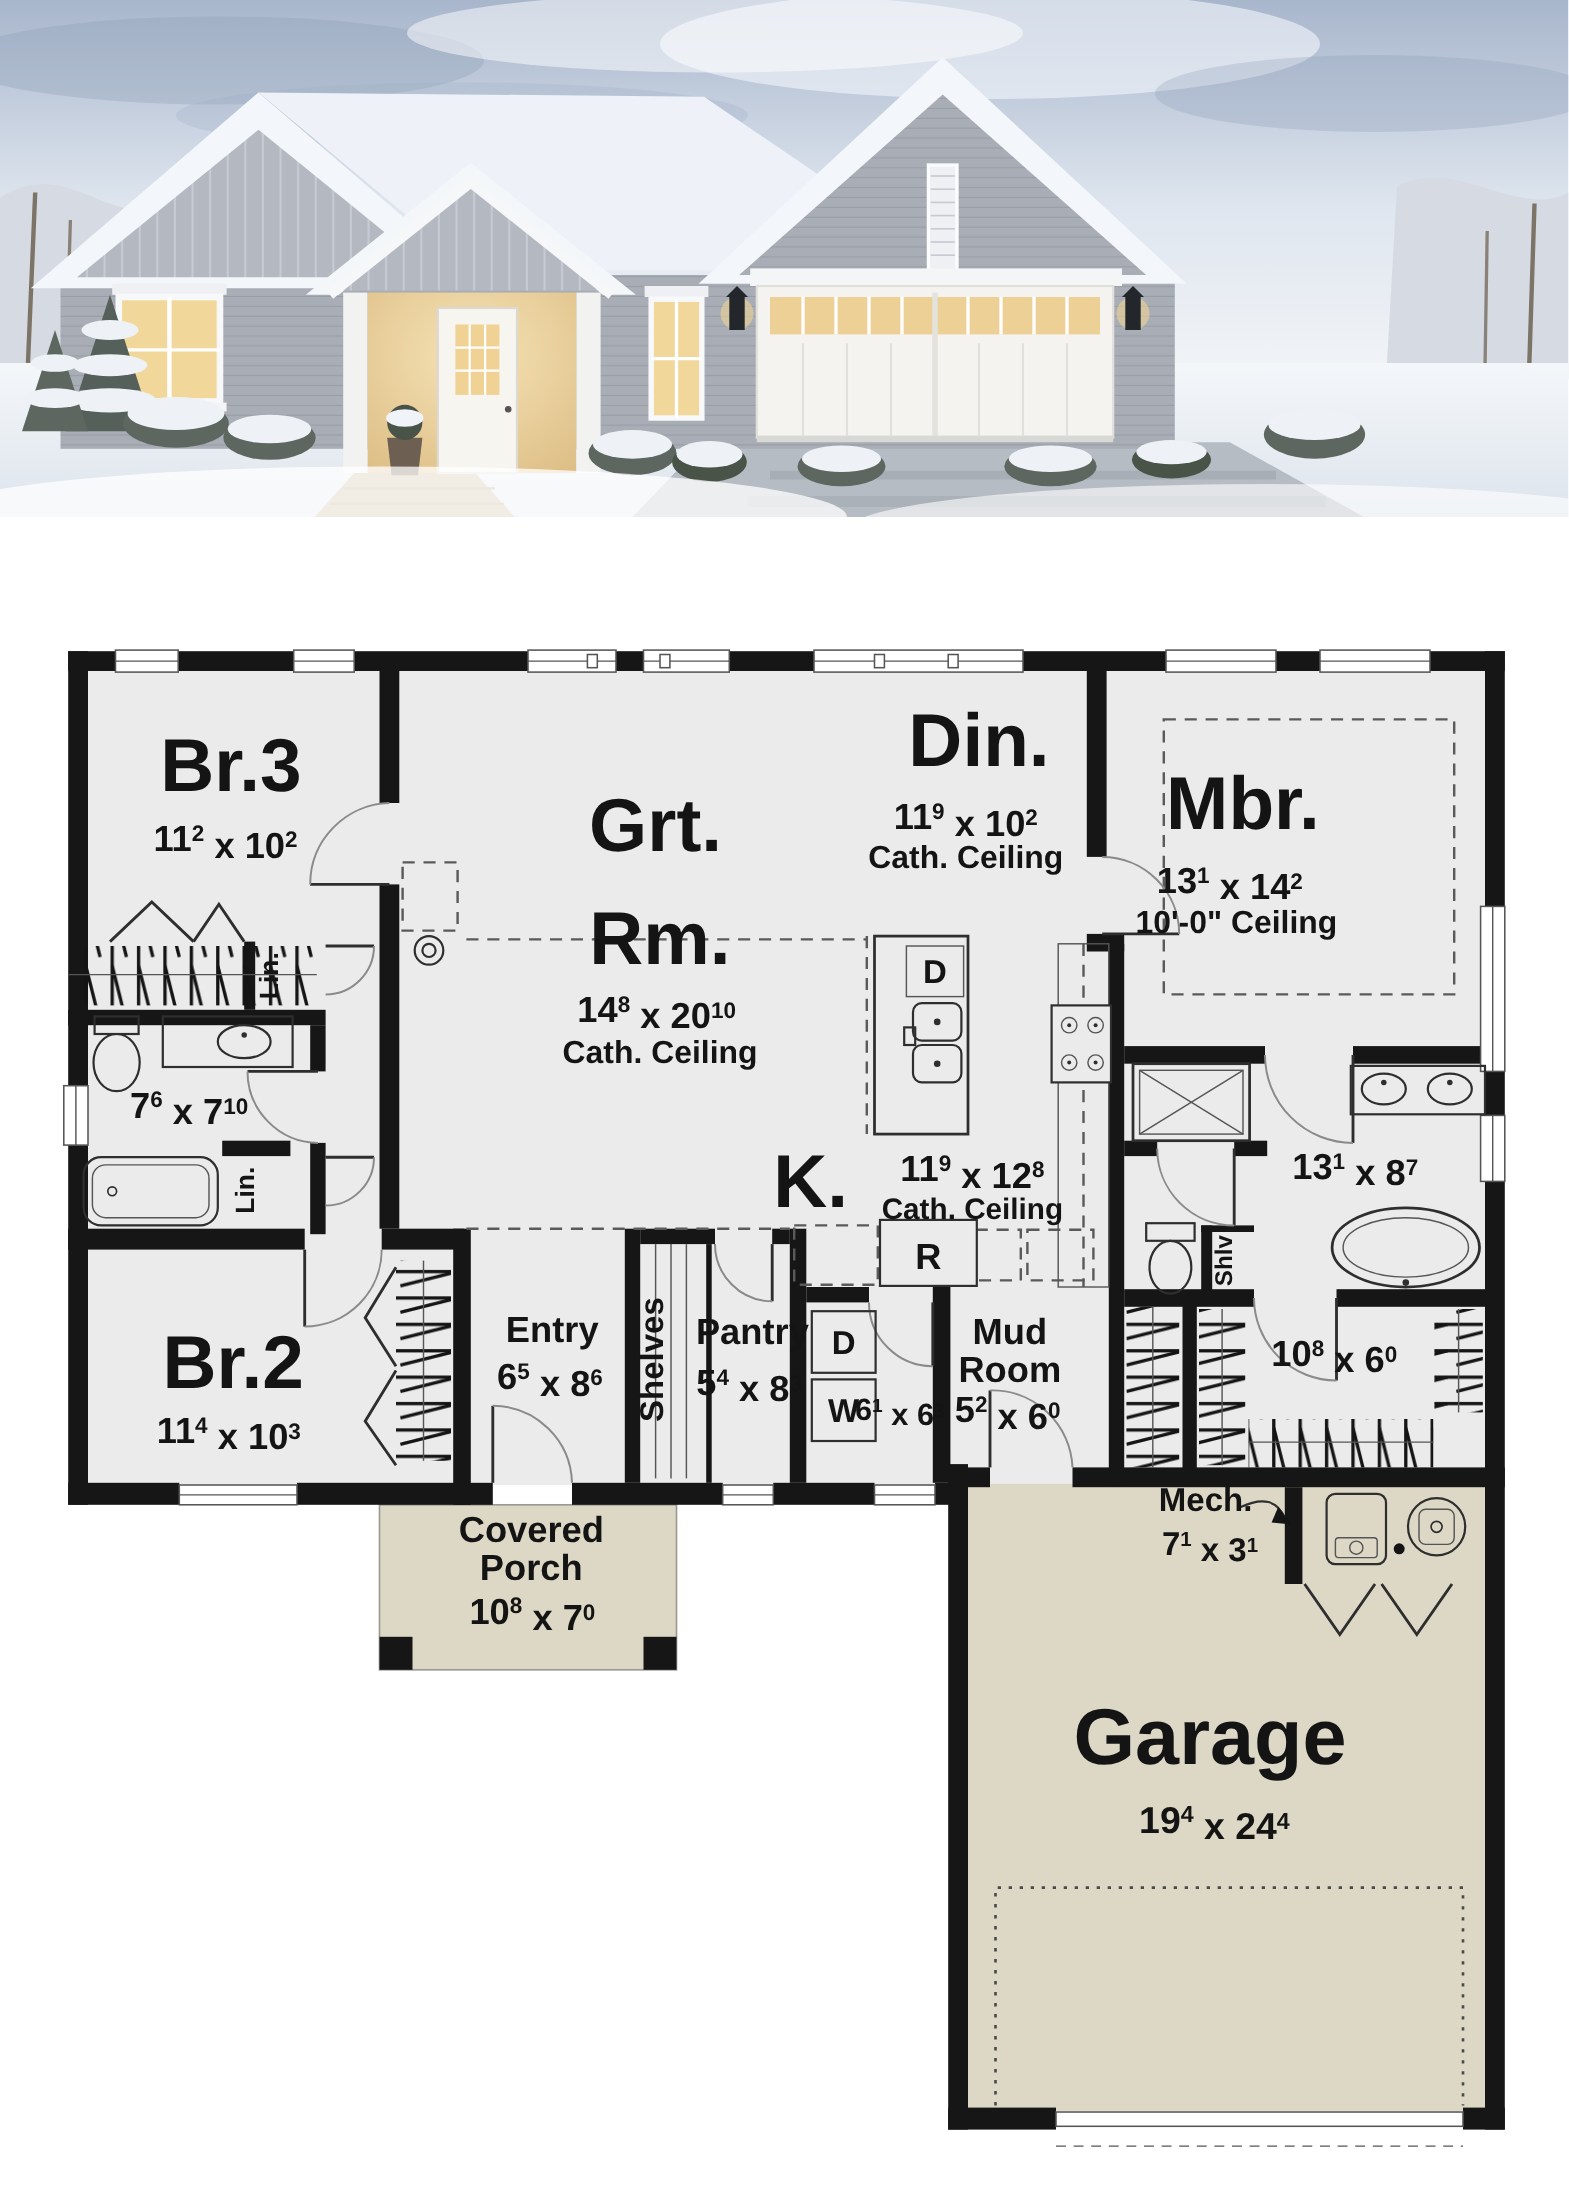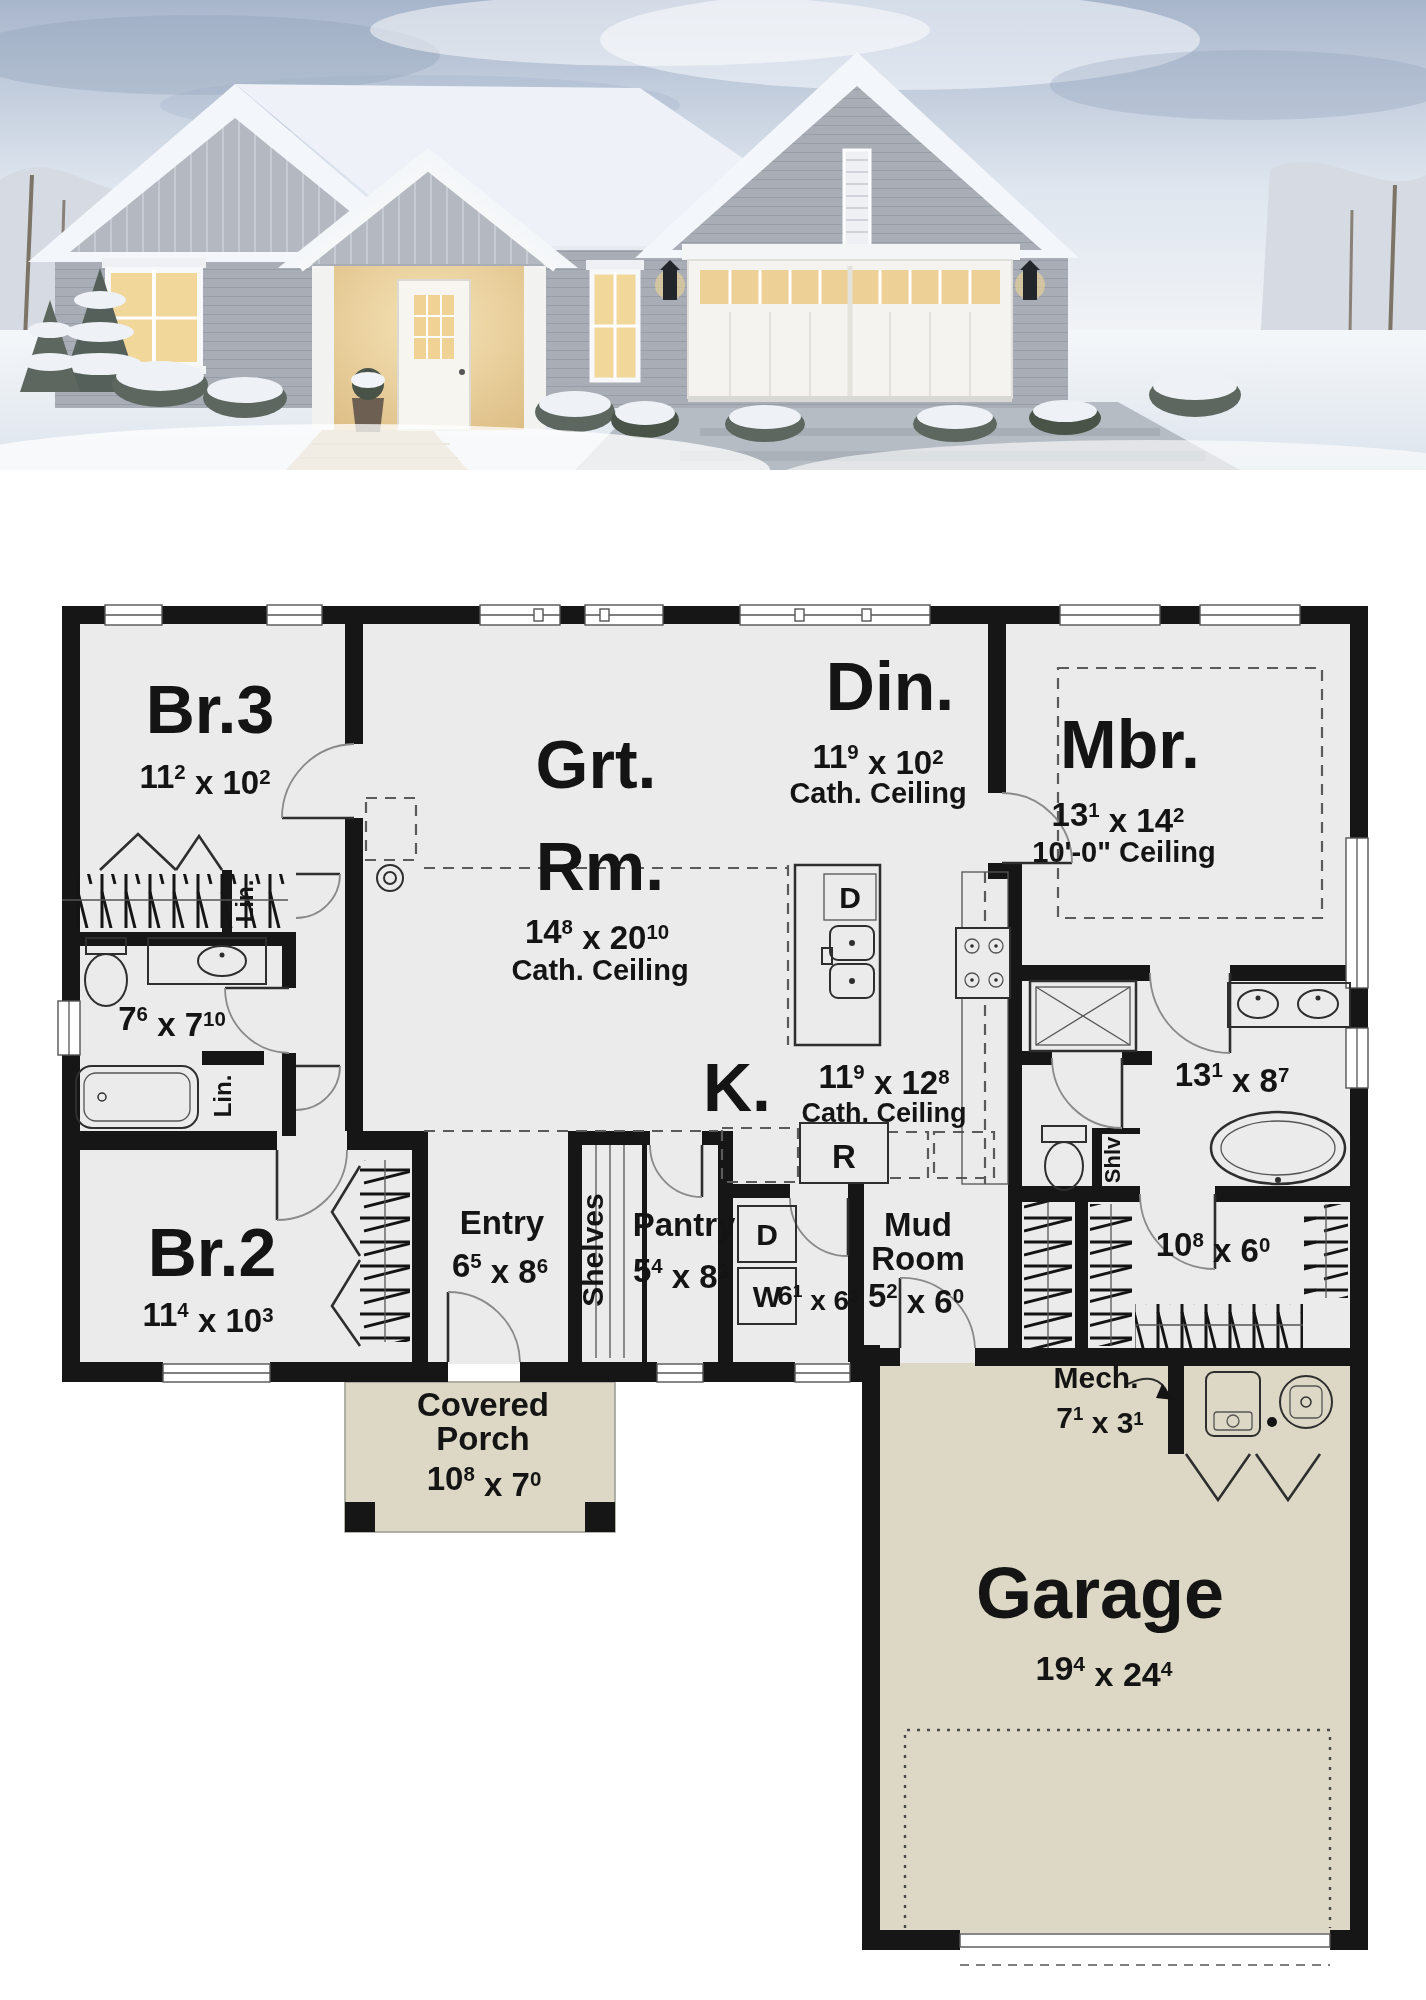--- a/index.html
+++ b/index.html
@@ -1,19 +1,19 @@
 <!DOCTYPE html>
 <html><head>
 <meta charset="utf-8">
 <style>
   html,body{margin:0;padding:0;background:#ffffff;}
   .stage{position:relative;width:1426px;height:2000px;background:#fff;overflow:hidden;
          font-family:"Liberation Sans",sans-serif;}
   .photo-wrap{position:absolute;top:0;left:0;width:1426px;height:470px;}
-  .plan-wrap{position:absolute;top:458px;left:0;width:1426px;height:1530px;}
+  .plan-wrap{position:absolute;top:444px;left:0;width:1426px;height:1530px;}
   svg{display:block;}
   text{font-family:"Liberation Sans",sans-serif;fill:#141414;font-weight:700;}
   .wall{fill:#161616;}
   .win{fill:#ffffff;stroke:#555;stroke-width:1.4;}
   .fixt{fill:none;stroke:#2e2e2e;stroke-width:2;}
   .thin{fill:none;stroke:#555;stroke-width:1.3;}
   .arc{fill:none;stroke:#8a8a8a;stroke-width:1.8;}
   .leaf{stroke:#2e2e2e;stroke-width:2.6;}
   .dash{fill:none;stroke:#5a5a5a;stroke-width:2.2;stroke-dasharray:11 8;}
   .dot{fill:none;stroke:#4a4a4a;stroke-width:2.4;stroke-dasharray:3 7;}

